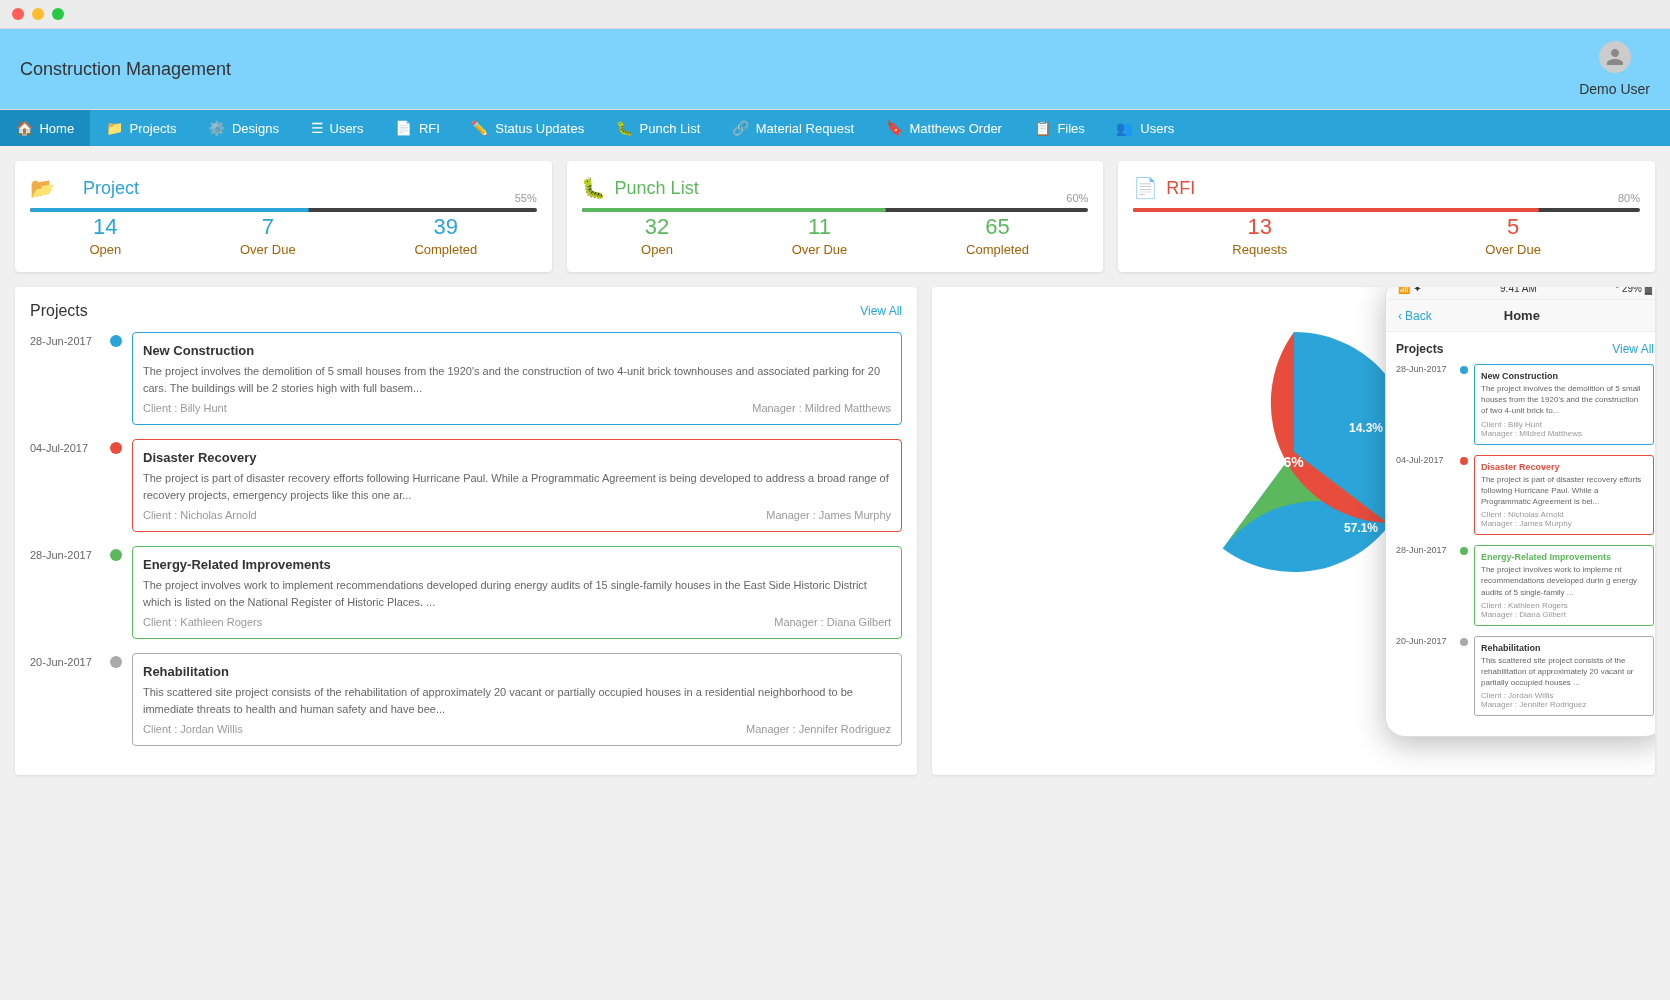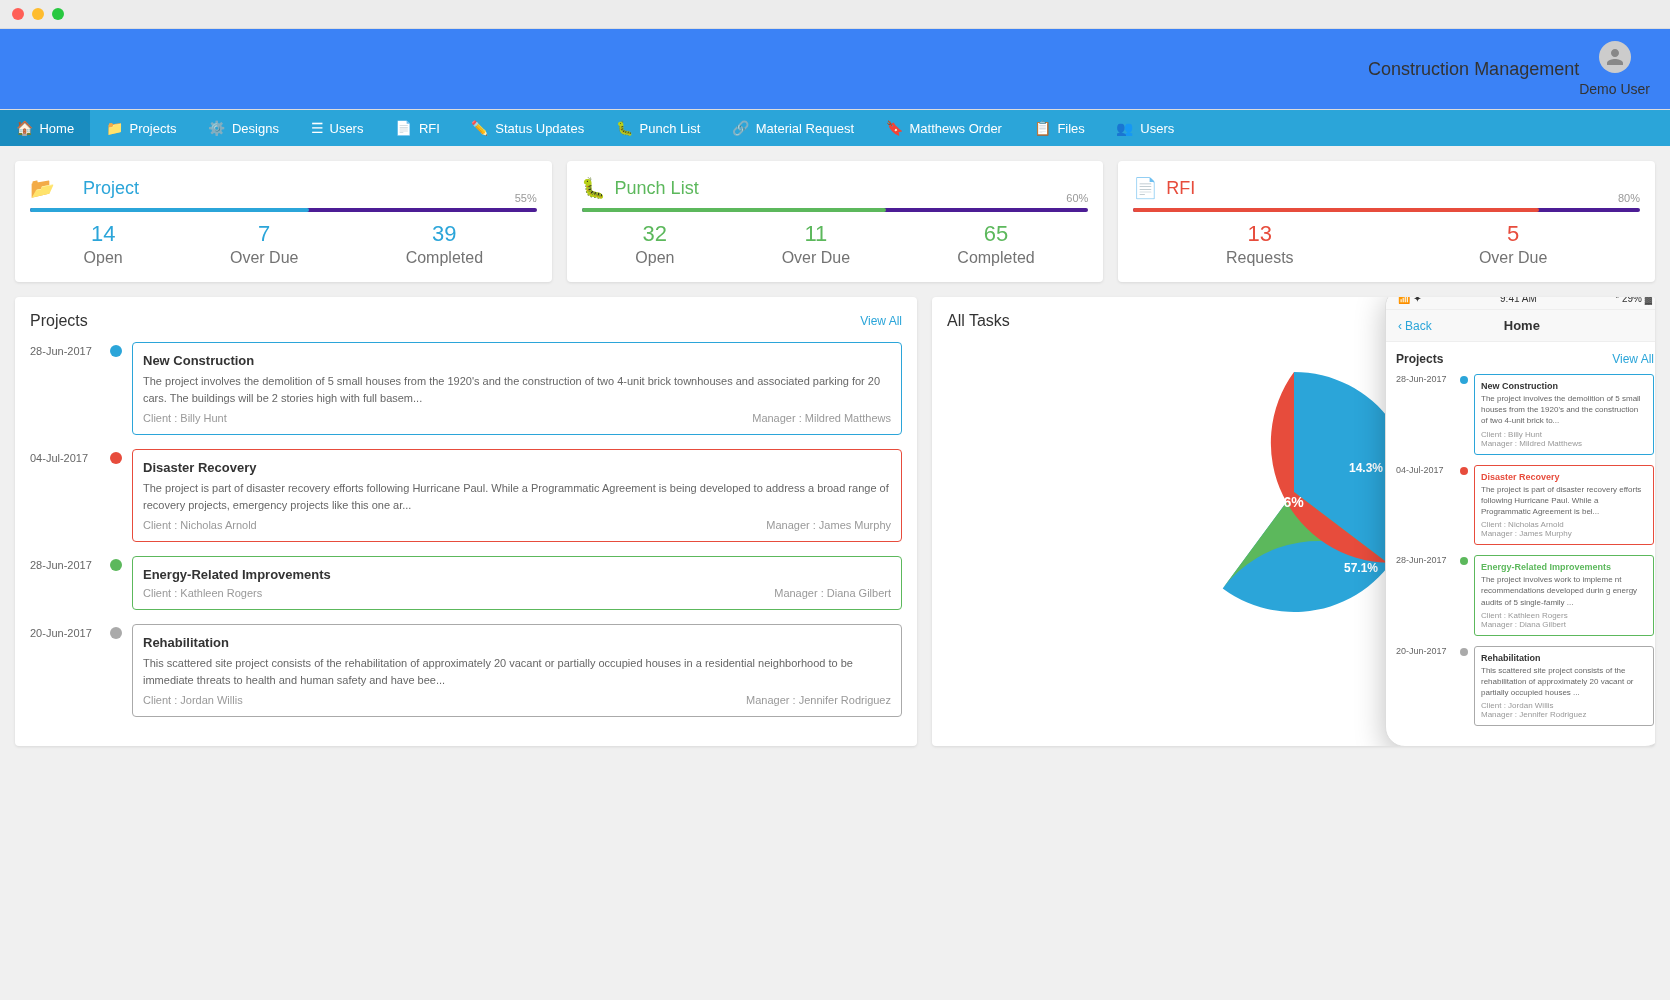--- a/index.html
+++ b/index.html
@@ -1,19 +1,19 @@
 <!DOCTYPE html>
 <html><head>
   <meta charset="utf-8">
   <style>
     * { box-sizing: border-box; margin: 0; padding: 0; }
     body { font-family: 'Segoe UI', Arial, sans-serif; background: #f0f0f0; font-size: 13px; color: #333; }
 
     
-    .title-bar { background: #3b82f6; padding: 12px 20px; display: flex; align-items: center; justify-content: flex-end; border-bottom: 1px solid #ddd; }
+    .title-bar { background: #7dd3fc; padding: 12px 20px; display: flex; align-items: center; justify-content: space-between; border-bottom: 1px solid #ddd; }
     .dot-red { background: #ff5f57; }
     .app-title { font-size: 18px; font-weight: 400; color: #333; }
     .user-area { display: flex; align-items: center; gap: 8px; flex-direction: column; }
     .user-avatar { width: 32px; height: 32px; border-radius: 50%; background: #ccc; display: flex; align-items: center; justify-content: center; }
     .user-avatar svg { width: 20px; height: 20px; fill: #888; }
     .user-name { font-size: 14px; color: #333; }
 
     
     .nav-bar { background: #2ba5d9; display: flex; align-items: center; padding: 0; }
     .nav-item { padding: 10px 16px; color: #fff; display: flex; align-items: center; gap: 6px; cursor: pointer; font-size: 13px; white-space: nowrap; }
@@ -28,27 +28,27 @@
 
     
     .summary-card { background: #fff; border-radius: 4px; padding: 15px; flex: 1; min-width: 0; box-shadow: 0 1px 3px rgba(0,0,0,0.1); }
     .card-header { display: flex; align-items: center; gap: 8px; margin-bottom: 8px; }
     .card-header-icon { font-size: 20px; }
     .card-header-title { font-size: 18px; font-weight: 500; }
     .project-title-color { color: #2ba5d9; margin-left: 20px; }
     .punch-title-color { color: #5cb85c; }
     .rfi-title-color { color: #e74c3c; }
 
-    .progress-bar-container { position: relative; height: 4px; background: #4c1d95; border-radius: 2px; margin-bottom: 9px; }
+    .progress-bar-container { position: relative; height: 4px; background: #404040; border-radius: 2px; margin-bottom: 2px; }
     .progress-bar-fill { height: 100%; border-radius: 2px; }
     .progress-label { position: absolute; right: 0; top: -16px; font-size: 11px; color: #999; }
 
     .stats-row { display: flex; justify-content: space-around; text-align: center; }
     .stat-value { font-size: 22px; font-weight: 500; }
-    .stat-label { font-size: 16px; color: #737373; margin-top: 2px; }
+    .stat-label { font-size: 13px; color: #a16207; margin-top: 2px; }
     .cyan { color: #2ba5d9; }
     .green { color: #5cb85c; }
     .red { color: #e74c3c; }
 
     
     .content-row { display: flex; gap: 15px; }
 
     
     .projects-panel { background: #fff; border-radius: 4px; padding: 15px; width: 55%; box-shadow: 0 1px 3px rgba(0,0,0,0.1); }
     .panel-header { display: flex; justify-content: space-between; align-items: center; margin-bottom: 12px; }
@@ -277,20 +277,21 @@
             <span>Manager : James Murphy</span>
           </div>
         </div>
       </div>
 
       <div class="project-item">
         <span class="project-date">28-Jun-2017</span>
         <span class="project-dot" style="background:#5cb85c;"></span>
         <div class="project-card-box green-border">
           <div class="project-name">Energy-Related Improvements</div>
+          <div class="project-desc">The project involves work to implement recommendations developed during energy audits of 15 single-family houses in the East Side Historic District which is listed on the National Register of Historic Places. ...</div>
           <div class="project-meta">
             <span>Client : Kathleen Rogers</span>
             <span>Manager : Diana Gilbert</span>
           </div>
         </div>
       </div>
 
       <div class="project-item">
         <span class="project-date">20-Jun-2017</span>
         <span class="project-dot" style="background:#aaa;"></span>
@@ -300,23 +301,20 @@
           <div class="project-meta">
             <span>Client : Jordan Willis</span>
             <span>Manager : Jennifer Rodriguez</span>
           </div>
         </div>
       </div>
 
     </div>
 
     <div class="tasks-panel" style="position:relative;">
-      <div class="panel-header">
-        <span class="panel-title">All Tasks</span>
-      </div>
 
       <div class="pie-chart-area">
         <svg width="320" height="300" viewBox="0 0 320 300">
 
           <path d="M160,150 L160,30 A120,120 0 1,1 88.7,246.4 Z" fill="#2ba5d9"></path>
 
           <path d="M160,150 L88.7,246.4 A120,120 0 0,1 253.3,220.8 Z" fill="#5cb85c"></path>
 
           <path d="M160,150 L253.3,220.8 A120,120 0 0,1 160,30 Z" fill="#e74c3c"></path>
 

